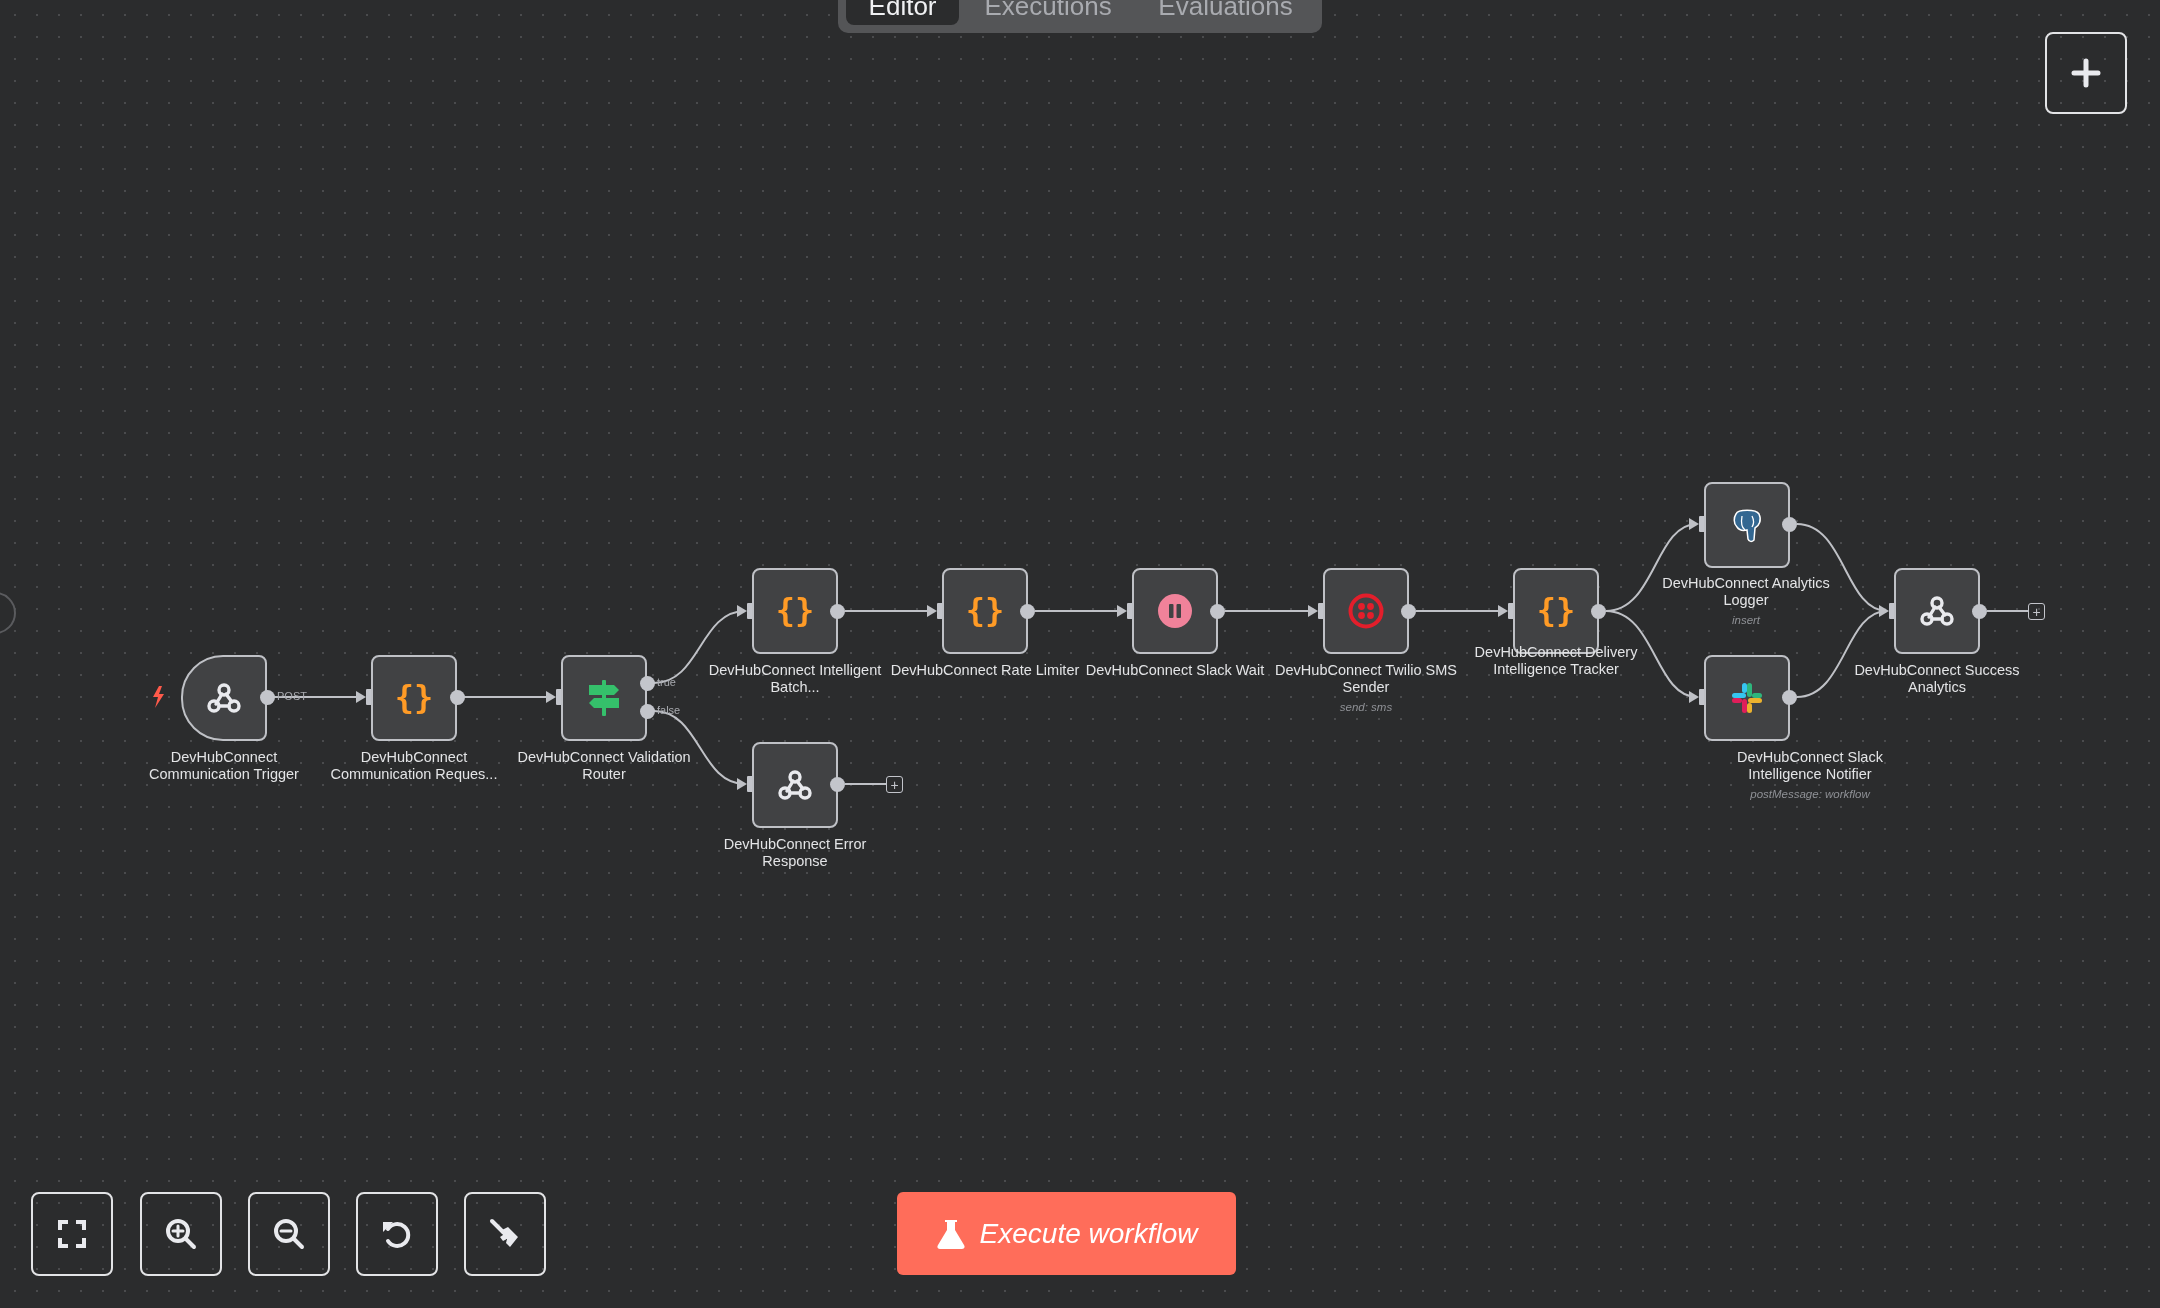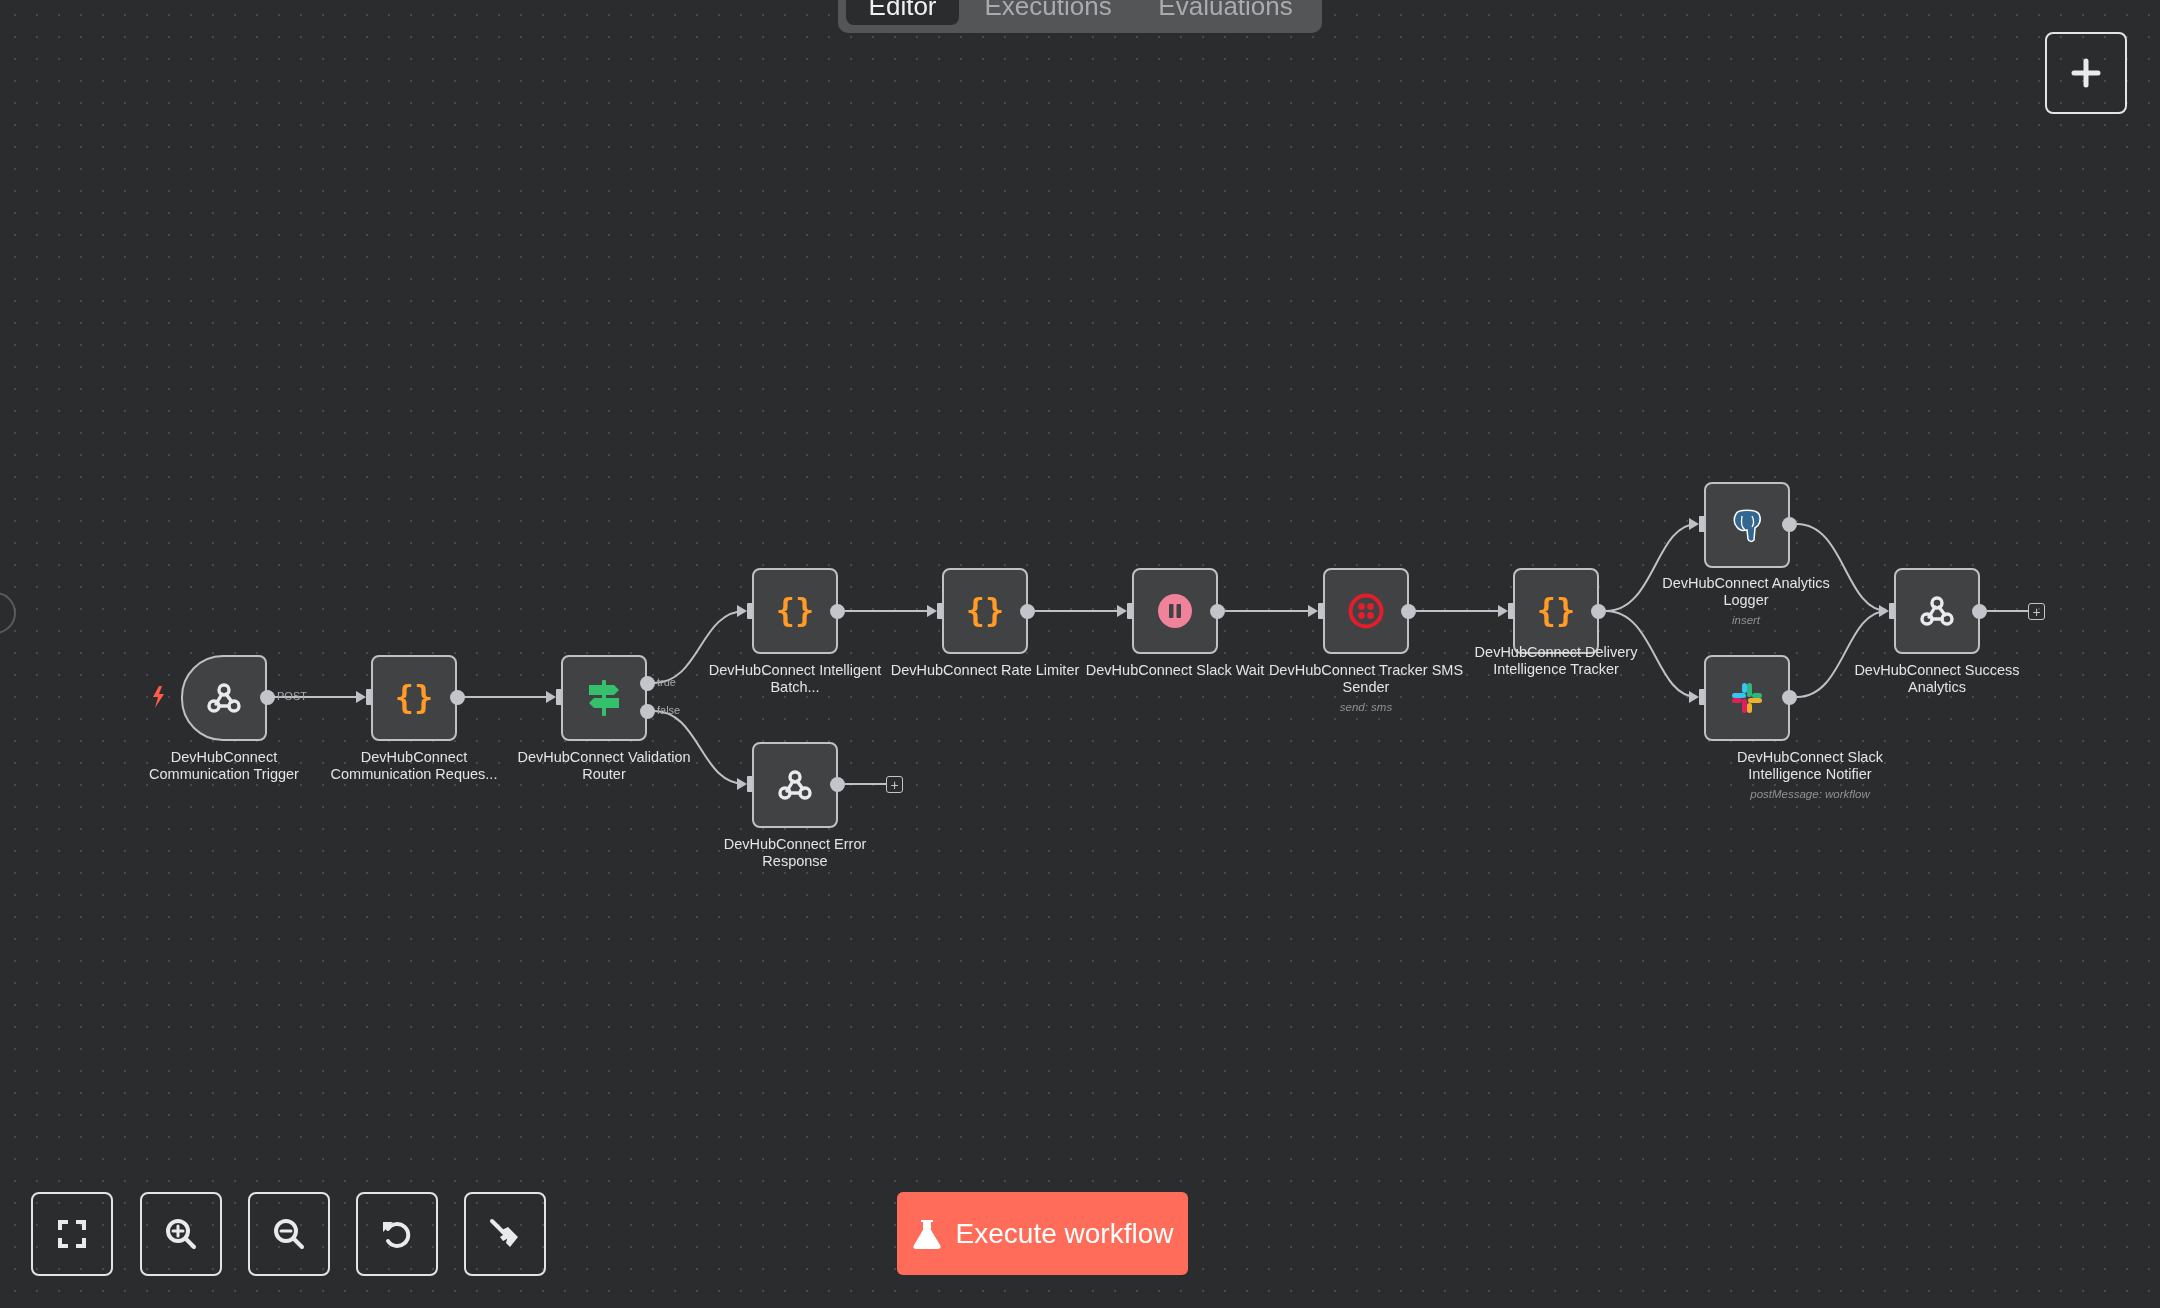--- a/index.html
+++ b/index.html
@@ -57,23 +57,23 @@
     position:absolute; width:17px; height:17px; border:1.5px solid #c3c5cb; border-radius:3px; box-sizing:border-box;
     display:flex; align-items:center; justify-content:center; color:#c3c5cb; font-size:14px; line-height:14px;
   }
 
   .ctrl-btn {
     position:absolute; top:1192px; width:82px; height:84px; box-sizing:border-box;
     border:2px solid #e3e4e6; border-radius:8px; background:transparent;
     display:flex; align-items:center; justify-content:center;
   }
   .execute-btn {
-    position:absolute; left:897px; top:1192px; width:291px; height:83px;
+    position:absolute; left:897px; top:1192px; width:339px; height:83px;
     background:#ff6d5a; border-radius:6px; display:flex; align-items:center; justify-content:center; gap:14px;
-    color:#ffffff; font-size:28px;
+    color:#ffffff; font-size:28px;font-style:italic;
   }
 </style>
 </head>
 <body>
 
 <div class="tabbar">
   <div class="tab active">
       <span>Editor</span>
     </div>
   <div class="tab">
@@ -216,21 +216,21 @@
     <svg width="38" height="38" viewBox="0 0 38 38">
         <circle cx="19" cy="19" r="15.5" fill="none" stroke="#e31e2b" stroke-width="4"></circle>
         <circle cx="14.5" cy="14.5" r="3.4" fill="#e31e2b"></circle>
         <circle cx="23.5" cy="14.5" r="3.4" fill="#e31e2b"></circle>
         <circle cx="14.5" cy="23.5" r="3.4" fill="#e31e2b"></circle>
         <circle cx="23.5" cy="23.5" r="3.4" fill="#e31e2b"></circle>
       </svg>
   </div>
 </div>
 <div class="handle-out" style="left:1401px;top:604px"></div>
-<div class="node-label" style="left:1266px;top:662px"><span>DevHubConnect Tracker SMS Sender</span><span class="node-sub">send: sms</span></div>
+<div class="node-label" style="left:1266px;top:662px"><span>DevHubConnect Twilio SMS Sender</span><span class="node-sub">send: sms</span></div>
 
 <div class="handle-in" style="left:1508px;top:603px"></div>
 <div class="node" style="left:1513px;top:568px">
   <div class="icon">
       <svg width="40" height="40" viewBox="0 0 40 40">
         <text x="20" y="30" text-anchor="middle" font-family="DejaVu Sans Mono, monospace" font-size="32" font-weight="bold" fill="#ff9b26">{}</text>
       </svg>
     </div>
 </div>
 <div class="handle-out" style="left:1591px;top:604px"></div>

